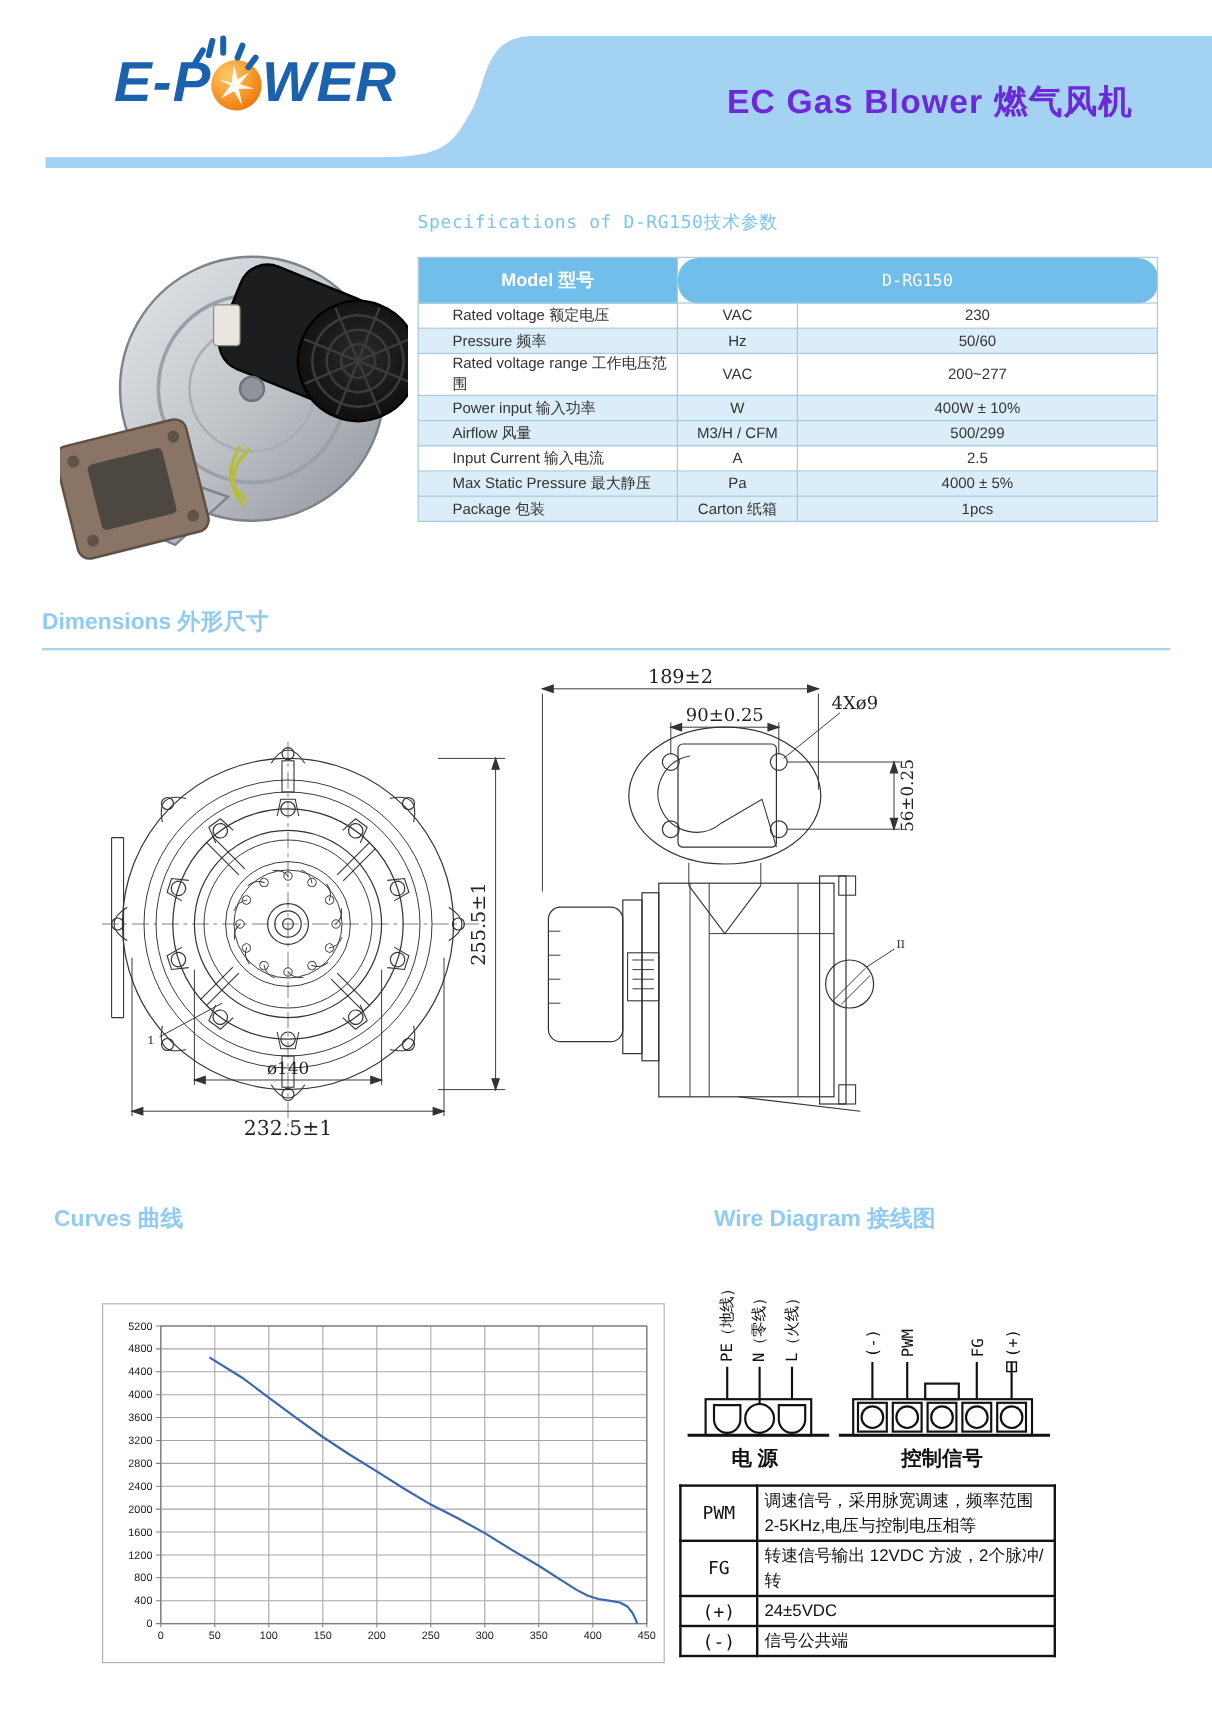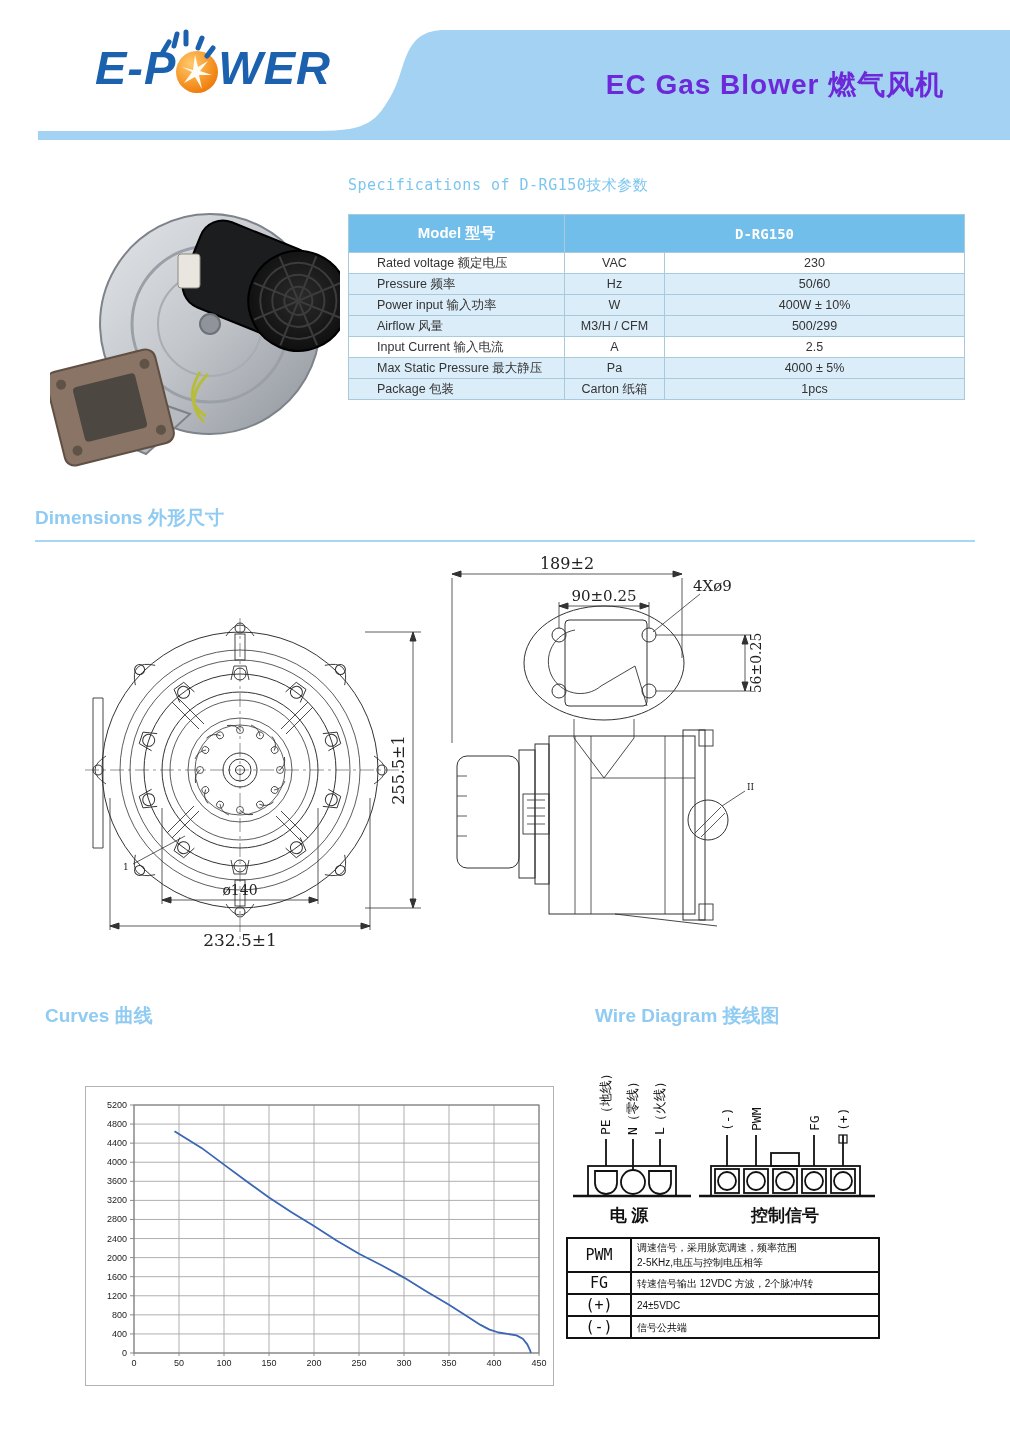--- a/index.html
+++ b/index.html
@@ -2,54 +2,54 @@
 <html><head>
 <meta charset="utf-8">
 <style>
   html,body{margin:0;padding:0;background:#ffffff;}
   .page{position:relative;width:1010px;height:1429px;background:#fff;overflow:hidden;
         font-family:"Liberation Sans",sans-serif;}
   
   .banner-svg{position:absolute;left:0;top:0;}
   .banner-title{position:absolute;left:555px;top:66px;width:440px;text-align:center;
       font-size:28px;font-weight:bold;color:#6d28d9;letter-spacing:1px;}
-  .logo{position:absolute;left:95px;top:40px;display:flex;align-items:center;
+  .logo{position:absolute;left:95px;top:40px;display:flex;
       font-style:italic;font-weight:bold;font-size:47px;color:#1b61ae;letter-spacing:1px;}
   .logo .sun{display:inline-block;width:46px;height:46px;margin:8px -2px 0 -2px;}
   .logo-sparks{position:absolute;left:62px;top:-14px;}
   
   .sec-h{position:absolute;font-size:19px;font-weight:bold;color:#8fcbf2;}
   .rule{position:absolute;height:2px;background:#a9d6f3;}
   
   .spec-title{position:absolute;left:348px;top:176px;font-family:"DejaVu Sans Mono",monospace;
       font-size:15px;color:#7cc5ef;letter-spacing:.5px;}
   .photo{position:absolute;left:50px;top:192px;}
   table.spec{position:absolute;left:348px;top:214px;width:616px;border-collapse:collapse;
       table-layout:fixed;font-size:12.5px;color:#333;}
   table.spec th,table.spec td{border:1px solid #a9c9dc;padding:0 6px;height:20px;}
   table.spec thead th{background:#70bee9;color:#fff;font-size:15px;height:37px;font-weight:bold;}
-  table.spec thead th.model-val{font-family:"DejaVu Sans Mono",monospace;font-weight:bold;font-size:14px;}
+  table.spec thead th.model-val{font-family:"DejaVu Sans Mono",monospace;font-weight:normal;font-size:14px;border-radius:17px;}
   table.spec td.c1{text-align:left;padding-left:28px;}
   table.spec td.c2,table.spec td.c3{text-align:center;}
   table.spec tr.alt td{background:#dbedf9;}
   
   .drawing-svg{position:absolute;left:55px;top:548px;}
   .dim{font-family:"DejaVu Serif",serif;fill:#222;}
   
   .chart-box{position:absolute;left:85px;top:1086px;width:467px;height:298px;border:1.5px solid #b3b3b3;background:#fff;}
   .tick{font-family:"Liberation Sans",sans-serif;font-size:9px;fill:#222;}
   
   .wire-svg{position:absolute;left:563px;top:1063px;}
   .wire-label{font-family:"DejaVu Sans Mono",monospace;font-size:13px;fill:#111;}
   .wire-cap{font-size:17px;font-weight:bold;fill:#111;}
   table.sig{position:absolute;left:566px;top:1237px;width:314px;border-collapse:collapse;
       font-size:15px;color:#111;}
   table.sig td{border:2px solid #111;padding:1px 5px;}
   table.sig td.k{width:52px;text-align:center;font-family:"DejaVu Sans Mono",monospace;font-size:15px;}
-  table.sig td.d{font-size:10px;line-height:1.5;}
+  table.sig td.d{font-size:14px;line-height:1.5;}
 </style>
 </head>
 <body>
 
 <div class="page">
 
   <svg class="banner-svg" width="1010" height="145" viewBox="0 0 1010 145">
     <path d="M1010,30 L445,30 C402,30 407,68 392,94 C377,120 370,131 318,131 L38,131 L38,140 L1010,140 Z" fill="#a3d2f2"></path>
   </svg>
   <div class="banner-title">EC Gas Blower 燃气风机</div>
@@ -142,20 +142,25 @@
     <tbody>
         <tr>
           <td class="c1">Rated voltage 额定电压</td>
           <td class="c2">VAC</td>
           <td class="c3">230</td>
         </tr>
         <tr class="alt">
           <td class="c1">Pressure 频率</td>
           <td class="c2">Hz</td>
           <td class="c3">50/60</td>
+        </tr>
+        <tr>
+          <td class="c1">Rated voltage range 工作电压范围</td>
+          <td class="c2">VAC</td>
+          <td class="c3">200~277</td>
         </tr>
         <tr class="alt">
           <td class="c1">Power input 输入功率</td>
           <td class="c2">W</td>
           <td class="c3">400W ± 10%</td>
         </tr>
         <tr class="alt">
           <td class="c1">Airflow 风量</td>
           <td class="c2">M3/H / CFM</td>
           <td class="c3">500/299</td>

